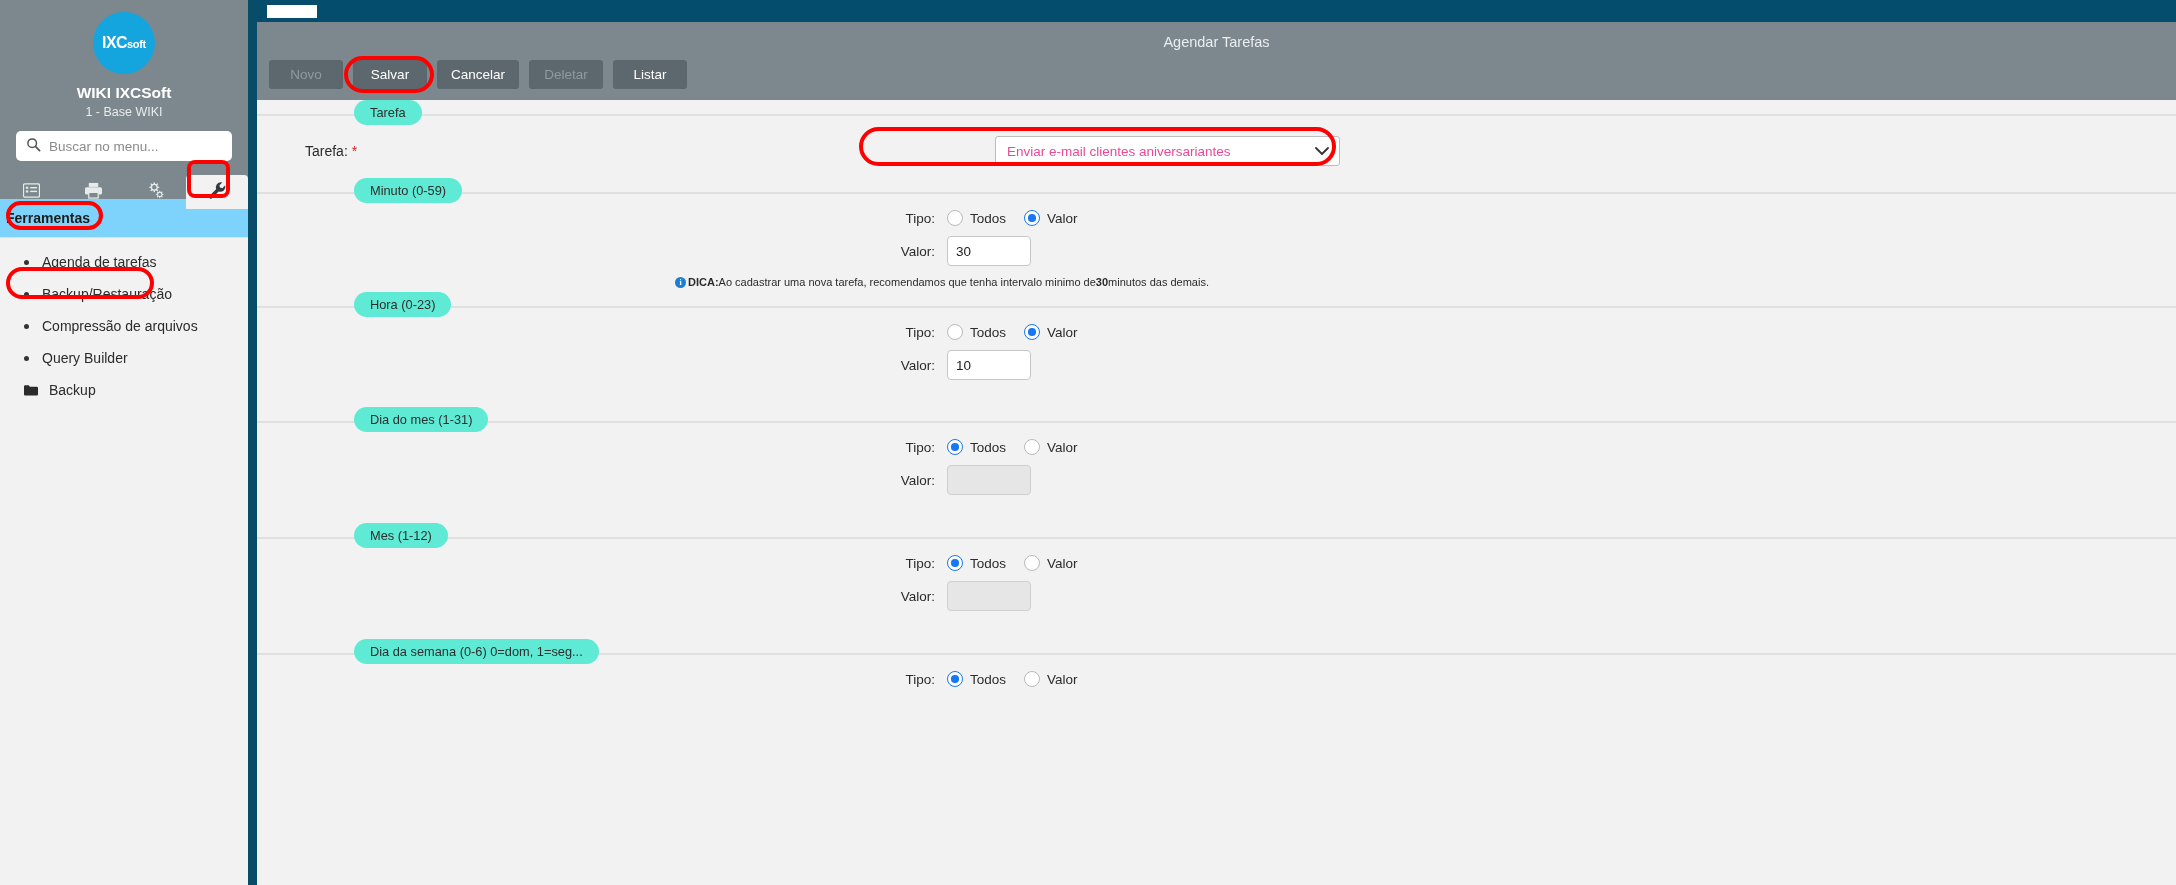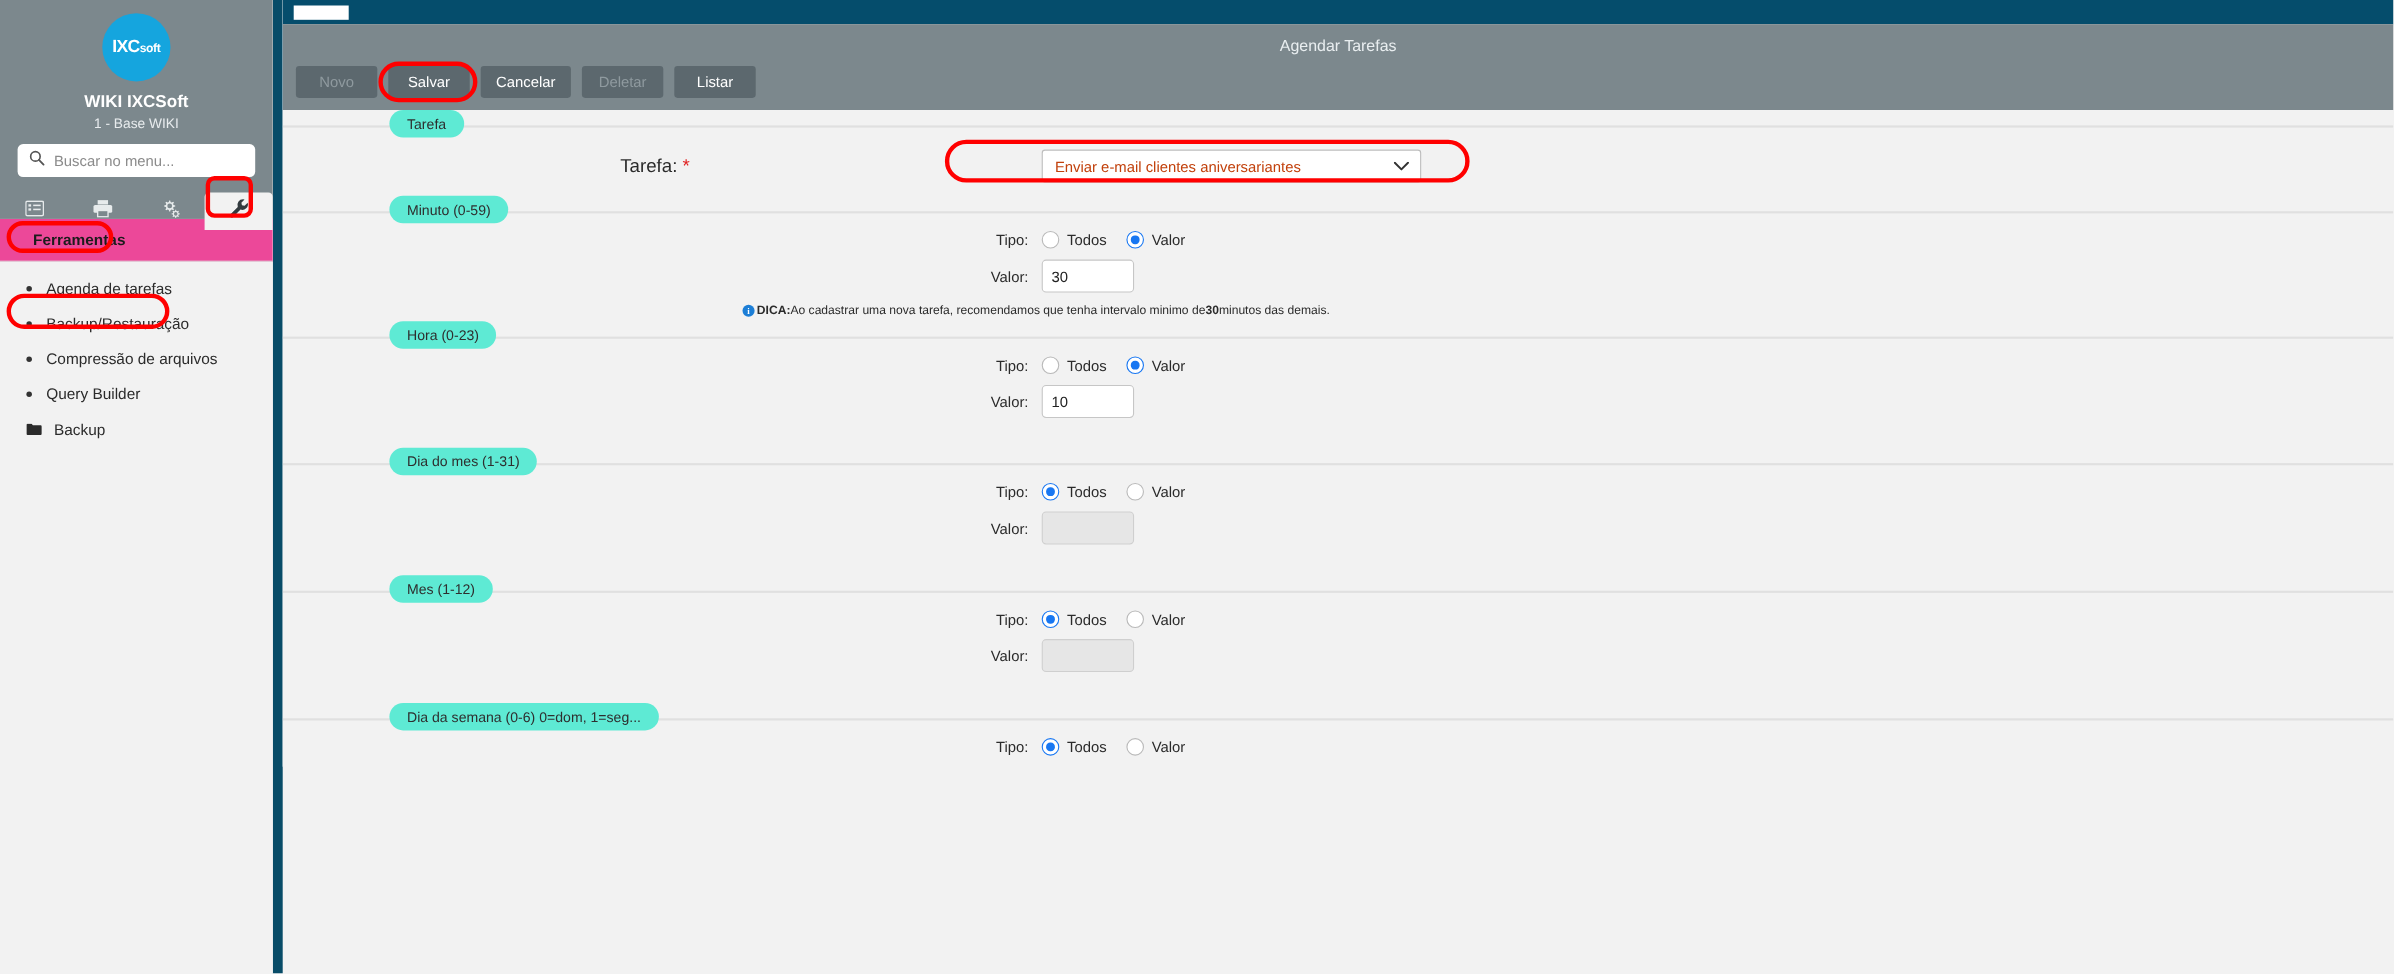--- a/index.html
+++ b/index.html
@@ -77,24 +77,24 @@
   }
   .hl-ring {
     position: absolute;
     border: 4px solid #ff0000;
     border-radius: 22px;
     pointer-events: none;
     z-index: 40;
   }
 
   .menu-head {
-    padding: 11px 0 11px 30px;
+    padding: 11px 0 11px 6px;
     font-size: 14px; font-weight: bold; color: #1c1c1c;
     border-bottom: 1px solid #e0e0e0;
-    background: #ec4899;
+    background: #7dd3fc;
   }
   .menu-list { padding-top: 8px; }
   .menu-item {
     display: flex; align-items: center;
     padding: 8px 0 8px 24px;
     font-size: 14px; color: #2b2b2b;
     cursor: pointer;
   }
   .menu-item .bullet {
     width: 5px; height: 5px; border-radius: 50%;
@@ -209,31 +209,31 @@
     font-size: 8px; font-weight: bold;
     display: inline-flex; align-items: center; justify-content: center;
     margin-right: 2px; flex: 0 0 auto;
     font-family: "Liberation Serif", serif;
   }
   .tip b { font-weight: bold; }
 
   
   .select-row { display: flex; align-items: center; margin-top: 4px; }
   .select-label {
-    width: 690px; text-align: center; padding-right: 13px;
-    font-size: 17px; color: #2b2b2b;
+    width: 690px; text-align: left; padding-right: 13px;
+    font-size: 14px; color: #2b2b2b; margin-left: 48px;
   }
   .req { color: #e02020; }
   .select-box {
     width: 345px; height: 30px;
     border: 1px solid #bdbdbd; border-radius: 3px;
     background: #fff;
     display: flex; align-items: center; justify-content: space-between;
     padding: 0 10px 0 11px;
-    font-size: 13.5px; color: #c2410c;
+    font-size: 13.5px; color: #ec4899;
     cursor: pointer;
   }
   .chev { color: #333; }
 
   .hl-rect {
     position: absolute; border: 4px solid #ff0000;
     border-radius: 24px; pointer-events: none; z-index: 45;
   }
 </style>
 </head>

